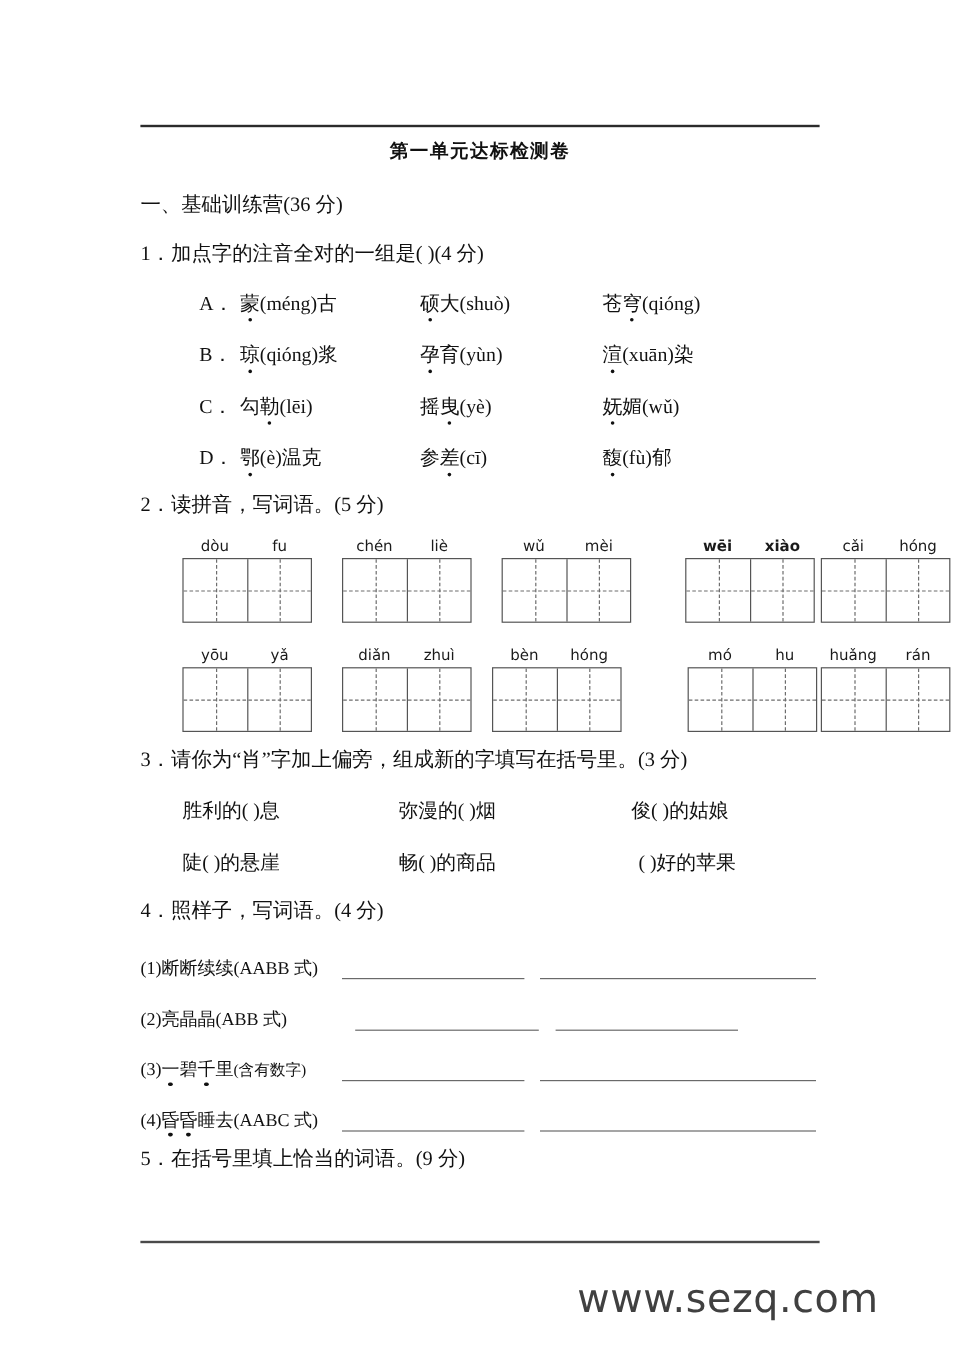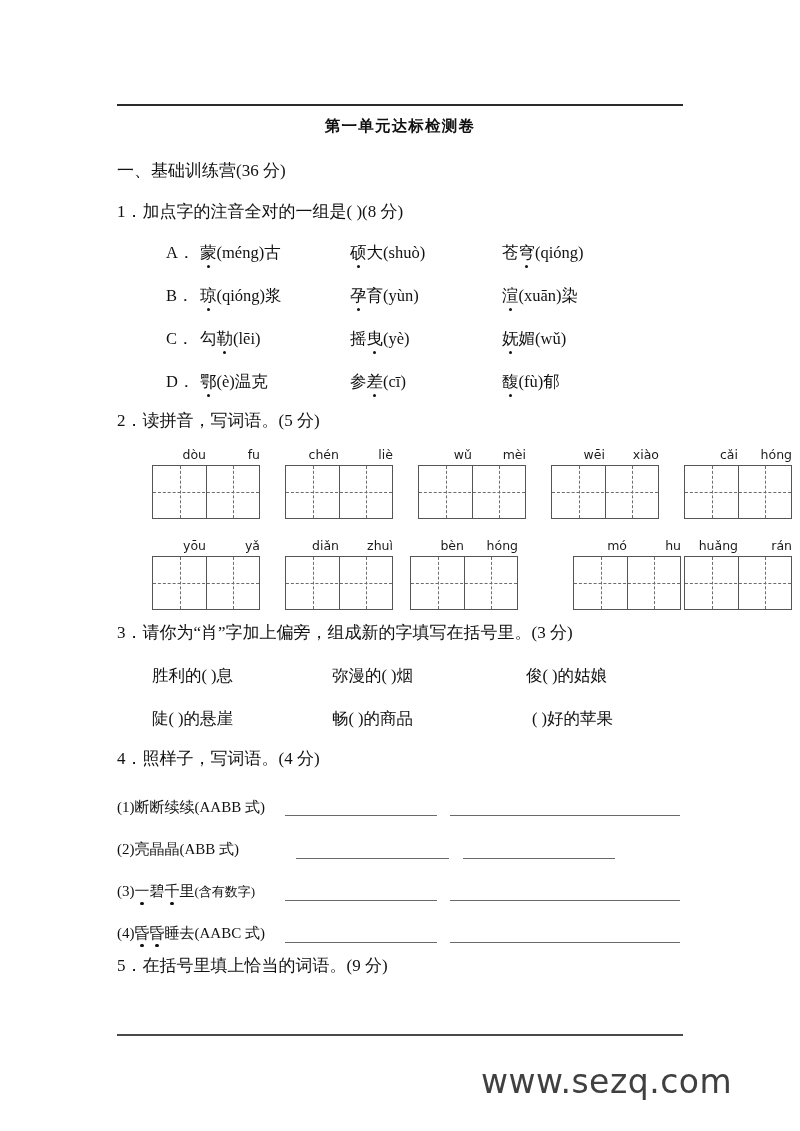--- a/index.html
+++ b/index.html
@@ -123,21 +123,21 @@
     position: relative;
     height: 18px;
     font-family: "DejaVu Sans", sans-serif;
     font-size: 12.5px;
     color: #1a1a1a;
   }
   .py-pair span {
     position: absolute;
     top: 0;
     width: 54px;
-    text-align: right;
+    text-align: center;
   }
   .py-pair span.p-left  { left: 0px; }
   .py-pair span.p-right { left: 54px; }
 
   .tzg {
     position: relative;
     width: 108px;
     height: 54px;
     border: 1.3px solid #555555;
     box-sizing: border-box;
@@ -216,21 +216,21 @@
 
 <div class="page">
 
   <div class="rule rule-top"></div>
 
   <div class="doc-title">第一单元达标检测卷</div>
 
   <div class="blk sec-head">一、基础训练营(36 分)</div>
 
   <div class="blk q1 q-head">
-    <span class="num-lat">1．</span><span>加点字的注音全对的一组是(          )(8 分)</span>
+    <span class="num-lat">1．</span><span>加点字的注音全对的一组是(          )(4 分)</span>
   </div>
 
   <div class="opt-row" style="top:242px;">
     <span class="opt-letter num-lat">A．</span><span class="opt-cell c1"><span></span><span class="dotchar">蒙</span><span class="py">(méng)古</span></span><span class="opt-cell c2"><span></span><span class="dotchar">硕</span><span class="py">大(shuò)</span></span><span class="opt-cell c3"><span>苍</span><span class="dotchar">穹</span><span class="py">(qióng)</span></span>
   </div>
 
   <div class="opt-row" style="top:285px;">
     <span class="opt-letter num-lat">B．</span><span class="opt-cell c1"><span></span><span class="dotchar">琼</span><span class="py">(qióng)浆</span></span><span class="opt-cell c2"><span></span><span class="dotchar">孕</span><span class="py">育(yùn)</span></span><span class="opt-cell c3"><span></span><span class="dotchar">渲</span><span class="py">(xuān)染</span></span>
   </div>
 
@@ -276,21 +276,21 @@
           <span class="p-left">wǔ</span>
           <span class="p-right">mèi</span>
         </div>
       <div class="tzg">
           <div class="vmid"></div>
           <div class="hdash"></div>
           <div class="vdash d1"></div>
           <div class="vdash d2"></div>
         </div>
     </div>
-    <div class="grid-group" style="left:399px;">
+    <div class="grid-group" style="left:419px;font-weight:bold;">
       <div class="py-pair">
           <span class="p-left">wēi</span>
           <span class="p-right">xiào</span>
         </div>
       <div class="tzg">
           <div class="vmid"></div>
           <div class="hdash"></div>
           <div class="vdash d1"></div>
           <div class="vdash d2"></div>
         </div>

